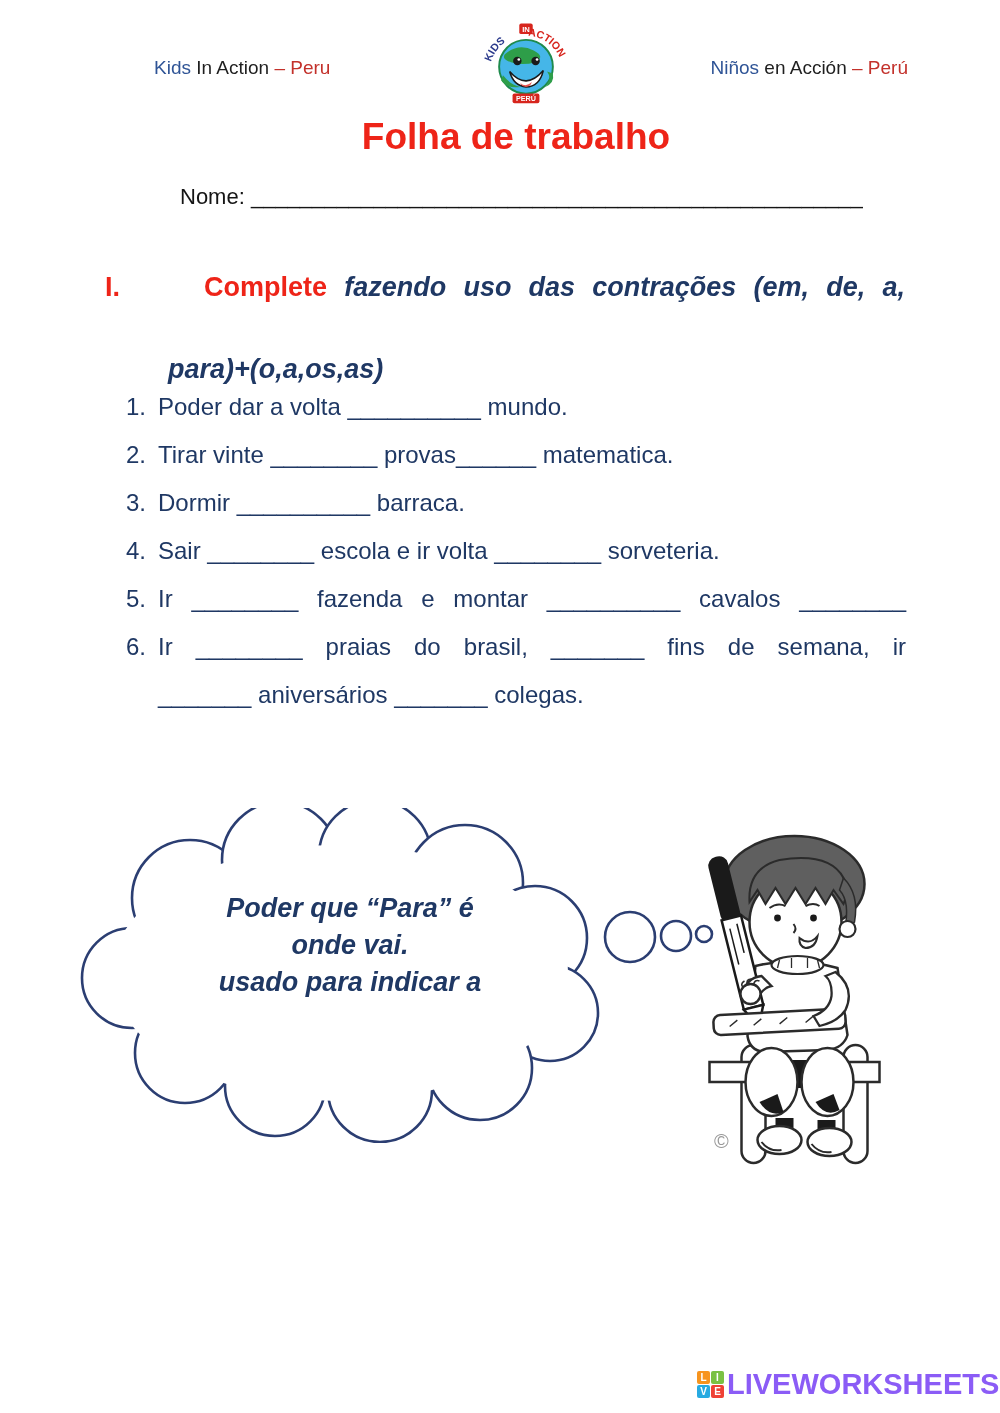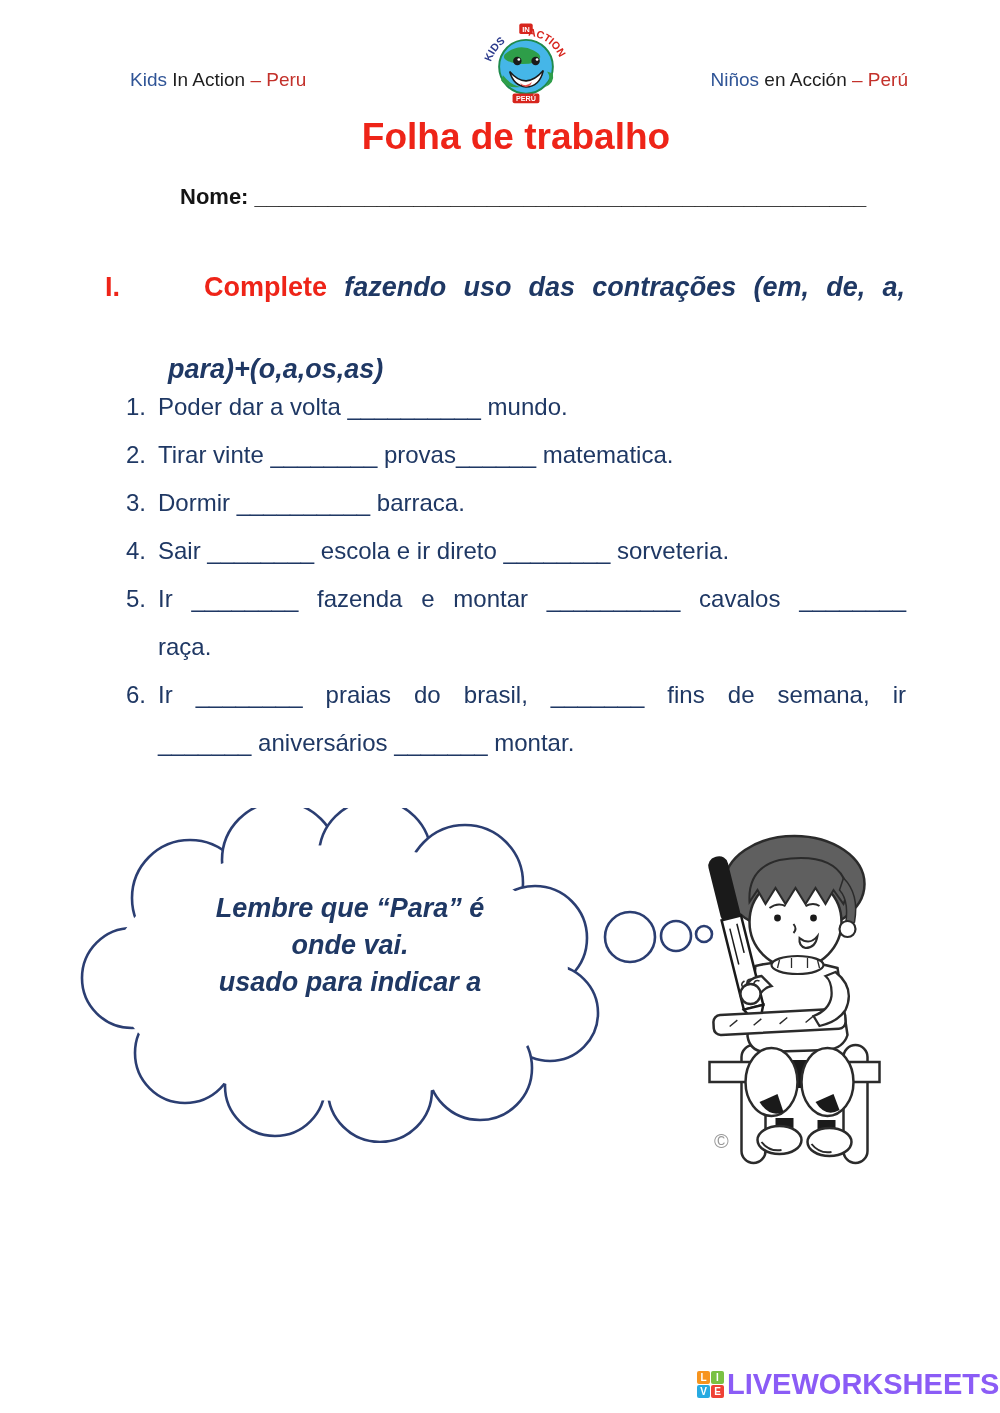--- a/index.html
+++ b/index.html
@@ -1,31 +1,31 @@
 <!DOCTYPE html>
 <html><head>
 <meta charset="utf-8">
 <style>
   html,body{margin:0;padding:0;background:#ffffff;}
   .page{position:relative;width:1000px;height:1413px;background:#fff;overflow:hidden;
         font-family:"Liberation Sans",sans-serif;color:#1F3864;}
 
   
-  .hdr{position:absolute;top:69px;font-size:19px;white-space:pre;}
+  .hdr{position:absolute;top:57px;font-size:19px;white-space:pre;margin-left:24px;}
   #hdr-left{left:130px;}
   #hdr-right{right:92px;}
   .hdr .blue{color:#2F5496;}
   .hdr .dark{color:#1f1f1f;}
   .hdr .red{color:#C3312B;}
   .logo{position:absolute;left:478px;top:12px;width:96px;height:96px;}
 
   
   .title{position:absolute;top:116px;left:0;width:100%;text-align:center;
          color:#EE2418;font-size:37px;font-weight:bold;padding-left:16px;}
-  .nome{position:absolute;top:184px;left:180px;font-size:22px;font-weight:bold;color:#151515;white-space:pre;}
+  .nome{position:absolute;top:184px;left:180px;font-size:22px;font-weight:normal;color:#151515;white-space:pre;}
 
   
   .section{position:absolute;top:268px;left:105px;width:800px;display:flex;
            font-size:27px;font-weight:bold;line-height:39px;}
   .section .numeral{width:63px;flex:none;color:#EE2418;}
   .section .instr{flex:1;}
   .kw{color:#EE2418;margin-left:36px;}
   .it{font-style:italic;color:#1F3864;margin-top:43px;}
   .jlast{text-align:justify;text-align-last:justify;}
 
@@ -99,32 +99,31 @@
     <div class="ex">
         <span class="n">2.</span>
         <span class="t">Tirar vinte ________ provas______ matematica.</span>
       </div>
     <div class="ex">
         <span class="n">3.</span>
         <span class="t">Dormir __________ barraca.</span>
       </div>
     <div class="ex">
         <span class="n">4.</span>
-        <span class="t">Sair ________ escola e ir direto ________ sorveteria.</span>
+        <span class="t">Sair ________ escola e ir volta ________ sorveteria.</span>
       </div>
     <div class="ex">
         <span class="n">5.</span>
         <span class="t jlast">Ir ________ fazenda e montar __________ cavalos ________</span>
       </div>
-    <div class="cont">raça.</div>
     <div class="ex">
         <span class="n">6.</span>
         <span class="t jlast">Ir ________ praias do brasil, _______ fins de semana, ir</span>
       </div>
-    <div class="cont">_______ aniversários _______ montar.</div>
+    <div class="cont">_______ aniversários _______ colegas.</div>
   </div>
 
   <svg class="cloud-svg" viewBox="0 0 660 335">
     <g fill="#ffffff" stroke="#2B3E72" stroke-width="2.6">
       <circle cx="120" cy="90" r="58"></circle>
       <circle cx="210" cy="52" r="58"></circle>
       <circle cx="305" cy="48" r="56"></circle>
       <circle cx="395" cy="75" r="58"></circle>
       <circle cx="465" cy="130" r="52"></circle>
       <circle cx="480" cy="205" r="48"></circle>
@@ -135,21 +134,21 @@
       <circle cx="62" cy="170" r="50"></circle>
     </g>
     <ellipse cx="270" cy="165" rx="228" ry="128" fill="#ffffff"></ellipse>
     <g fill="#ffffff" stroke="#2B3E72" stroke-width="2.6">
       <circle cx="560" cy="129" r="25"></circle>
       <circle cx="606" cy="128" r="15"></circle>
       <circle cx="634" cy="126" r="8"></circle>
     </g>
   </svg>
   <div class="cloudtext">
-    <div>Lembre que “Para” é</div>
+    <div>Poder que “Para” é</div>
     <div>onde vai.</div>
     <div>usado para indicar a</div>
   </div>
 
   <svg class="boy-svg" viewBox="0 0 250 360">
     <g fill="#ffffff" stroke="#2b2b2b" stroke-width="2.5">
       <rect x="84" y="235" width="24" height="118" rx="12"></rect>
       <rect x="186" y="235" width="24" height="118" rx="12"></rect>
       <rect x="52" y="252" width="170" height="20"></rect>
       <rect x="108" y="205" width="12" height="60"></rect>

